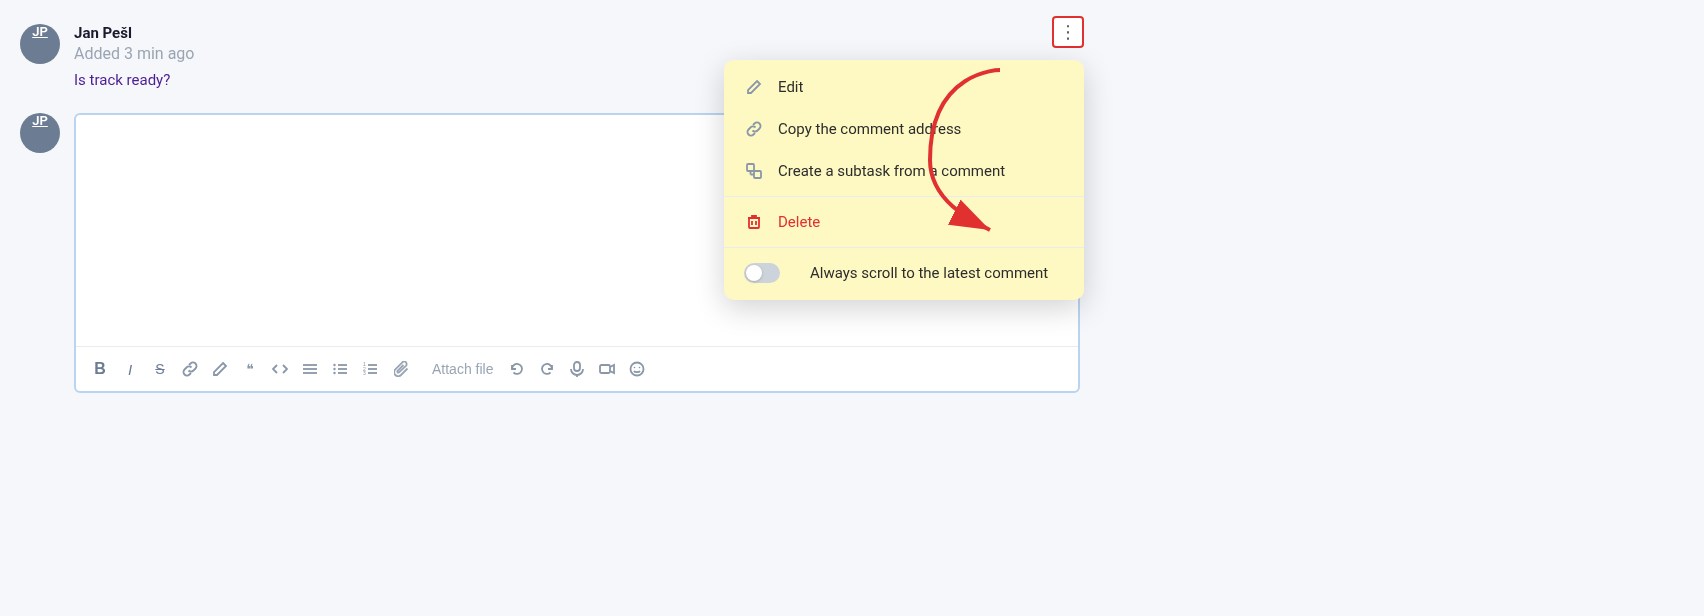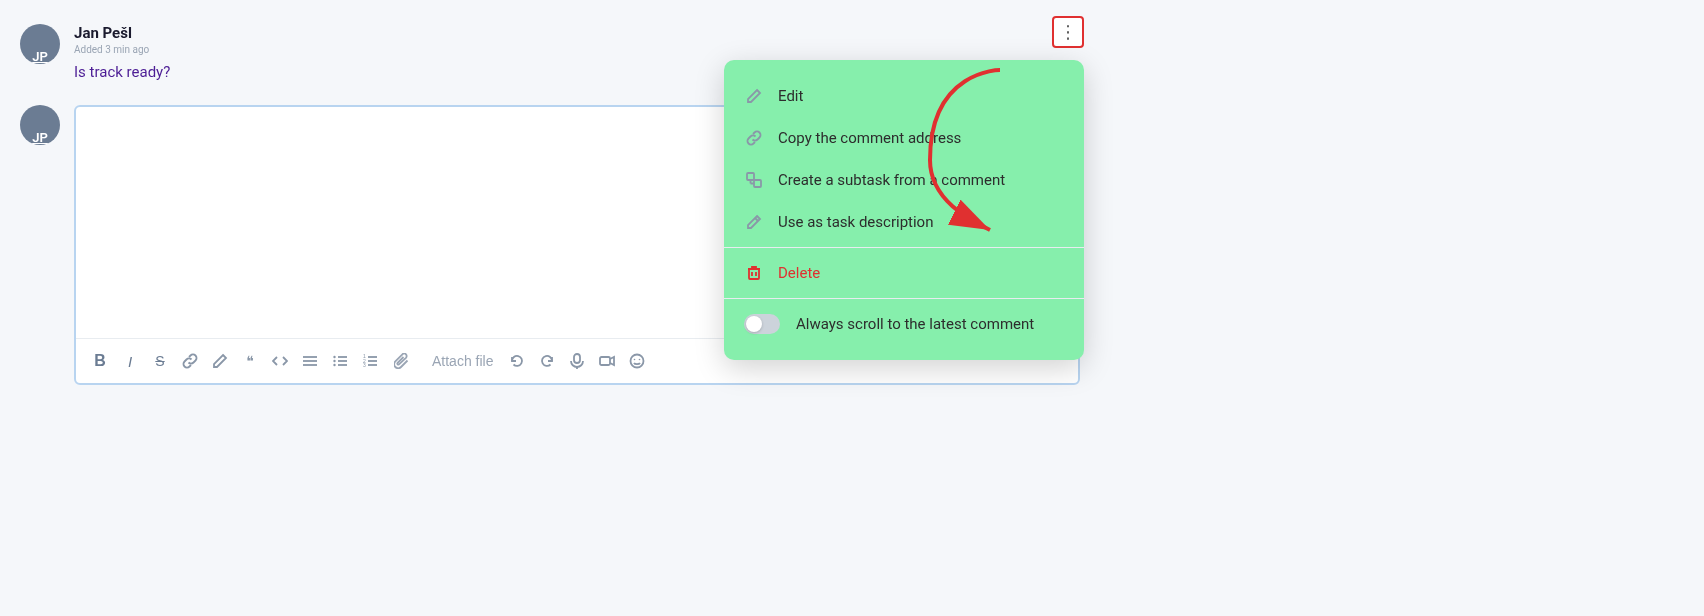--- a/index.html
+++ b/index.html
@@ -26,39 +26,39 @@
       margin-bottom: 24px;
     }
 
     .avatar {
       width: 40px;
       height: 40px;
       border-radius: 50%;
       background: #6b7c93;
       color: white;
       display: flex;
-      align-items: flex-end;
+      align-items: flex-start;
       justify-content: center;
       font-size: 13px;
       font-weight: 600;
       flex-shrink: 0;
       text-decoration: underline;
     }
 
     .comment-body {}
 
     .comment-author {
       font-size: 15px;
       font-weight: 700;
       color: #1a1a2e;
       margin-bottom: 2px;
     }
 
     .comment-meta {
-      font-size: 10px;
+      font-size: 16px;
       color: #9aa5b4;
       margin-bottom: 8px;
     }
 
     .comment-text {
       font-size: 15px;
       color: #4c1d95;
     }
 
     
@@ -141,26 +141,26 @@
       color: #555;
       z-index: 10;
     }
 
     
     .dropdown-menu {
       position: absolute;
       top: 60px;
       right: 16px;
       width: 360px;
-      background: #86efac;
+      background: #fef9c3;
       border-radius: 10px;
       box-shadow: 0 8px 30px rgba(0,0,0,0.18);
       z-index: 100;
       overflow: hidden;
-      padding: 15px 0;
+      padding: 6px 0;
     }
 
     .menu-item {
       display: flex;
       align-items: center;
       gap: 14px;
       padding: 11px 20px;
       cursor: pointer;
       font-size: 15px;
       color: #2d2d2d;
@@ -187,21 +187,21 @@
 
     .menu-divider {
       height: 1px;
       background: #e8ecf0;
       margin: 4px 0;
     }
 
     .toggle-row {
       display: flex;
       align-items: center;
-      gap: 16px;
+      gap: 30px;
       padding: 11px 20px;
       font-size: 15px;
       color: #2d2d2d;
     }
 
     .toggle {
       width: 36px;
       height: 20px;
       background: #ccd3db;
       border-radius: 10px;
@@ -415,29 +415,20 @@
         <svg width="16" height="16" viewBox="0 0 16 16" fill="none" stroke="#8a97a8" stroke-width="1.8">
           <rect x="1" y="1" width="7" height="7" rx="1"></rect>
           <rect x="8" y="8" width="7" height="7" rx="1"></rect>
           <line x1="4.5" y1="8" x2="4.5" y2="11.5"></line>
           <line x1="4.5" y1="11.5" x2="8" y2="11.5"></line>
         </svg>
       </span>
       <span>Create a subtask from a comment</span>
     </div>
 
-    <div class="menu-item">
-      <span class="menu-icon">
-        <svg width="16" height="16" viewBox="0 0 16 16" fill="none" stroke="#8a97a8" stroke-width="1.8">
-          <path d="M11 2l3 3-9 9H2v-3z"></path>
-          <line x1="9" y1="4" x2="12" y2="7"></line>
-        </svg>
-      </span>
-      <span>Use as task description</span>
-    </div>
 
 
     <div class="menu-divider"></div>
 
     <div class="menu-item delete-item">
       <span class="menu-icon">
         <svg width="16" height="16" viewBox="0 0 16 16" fill="none" stroke="#e03030" stroke-width="1.8">
           <polyline points="2,4 14,4"></polyline>
           <path d="M6 4V2h4v2"></path>
           <rect x="3" y="4" width="10" height="10" rx="1"></rect>

